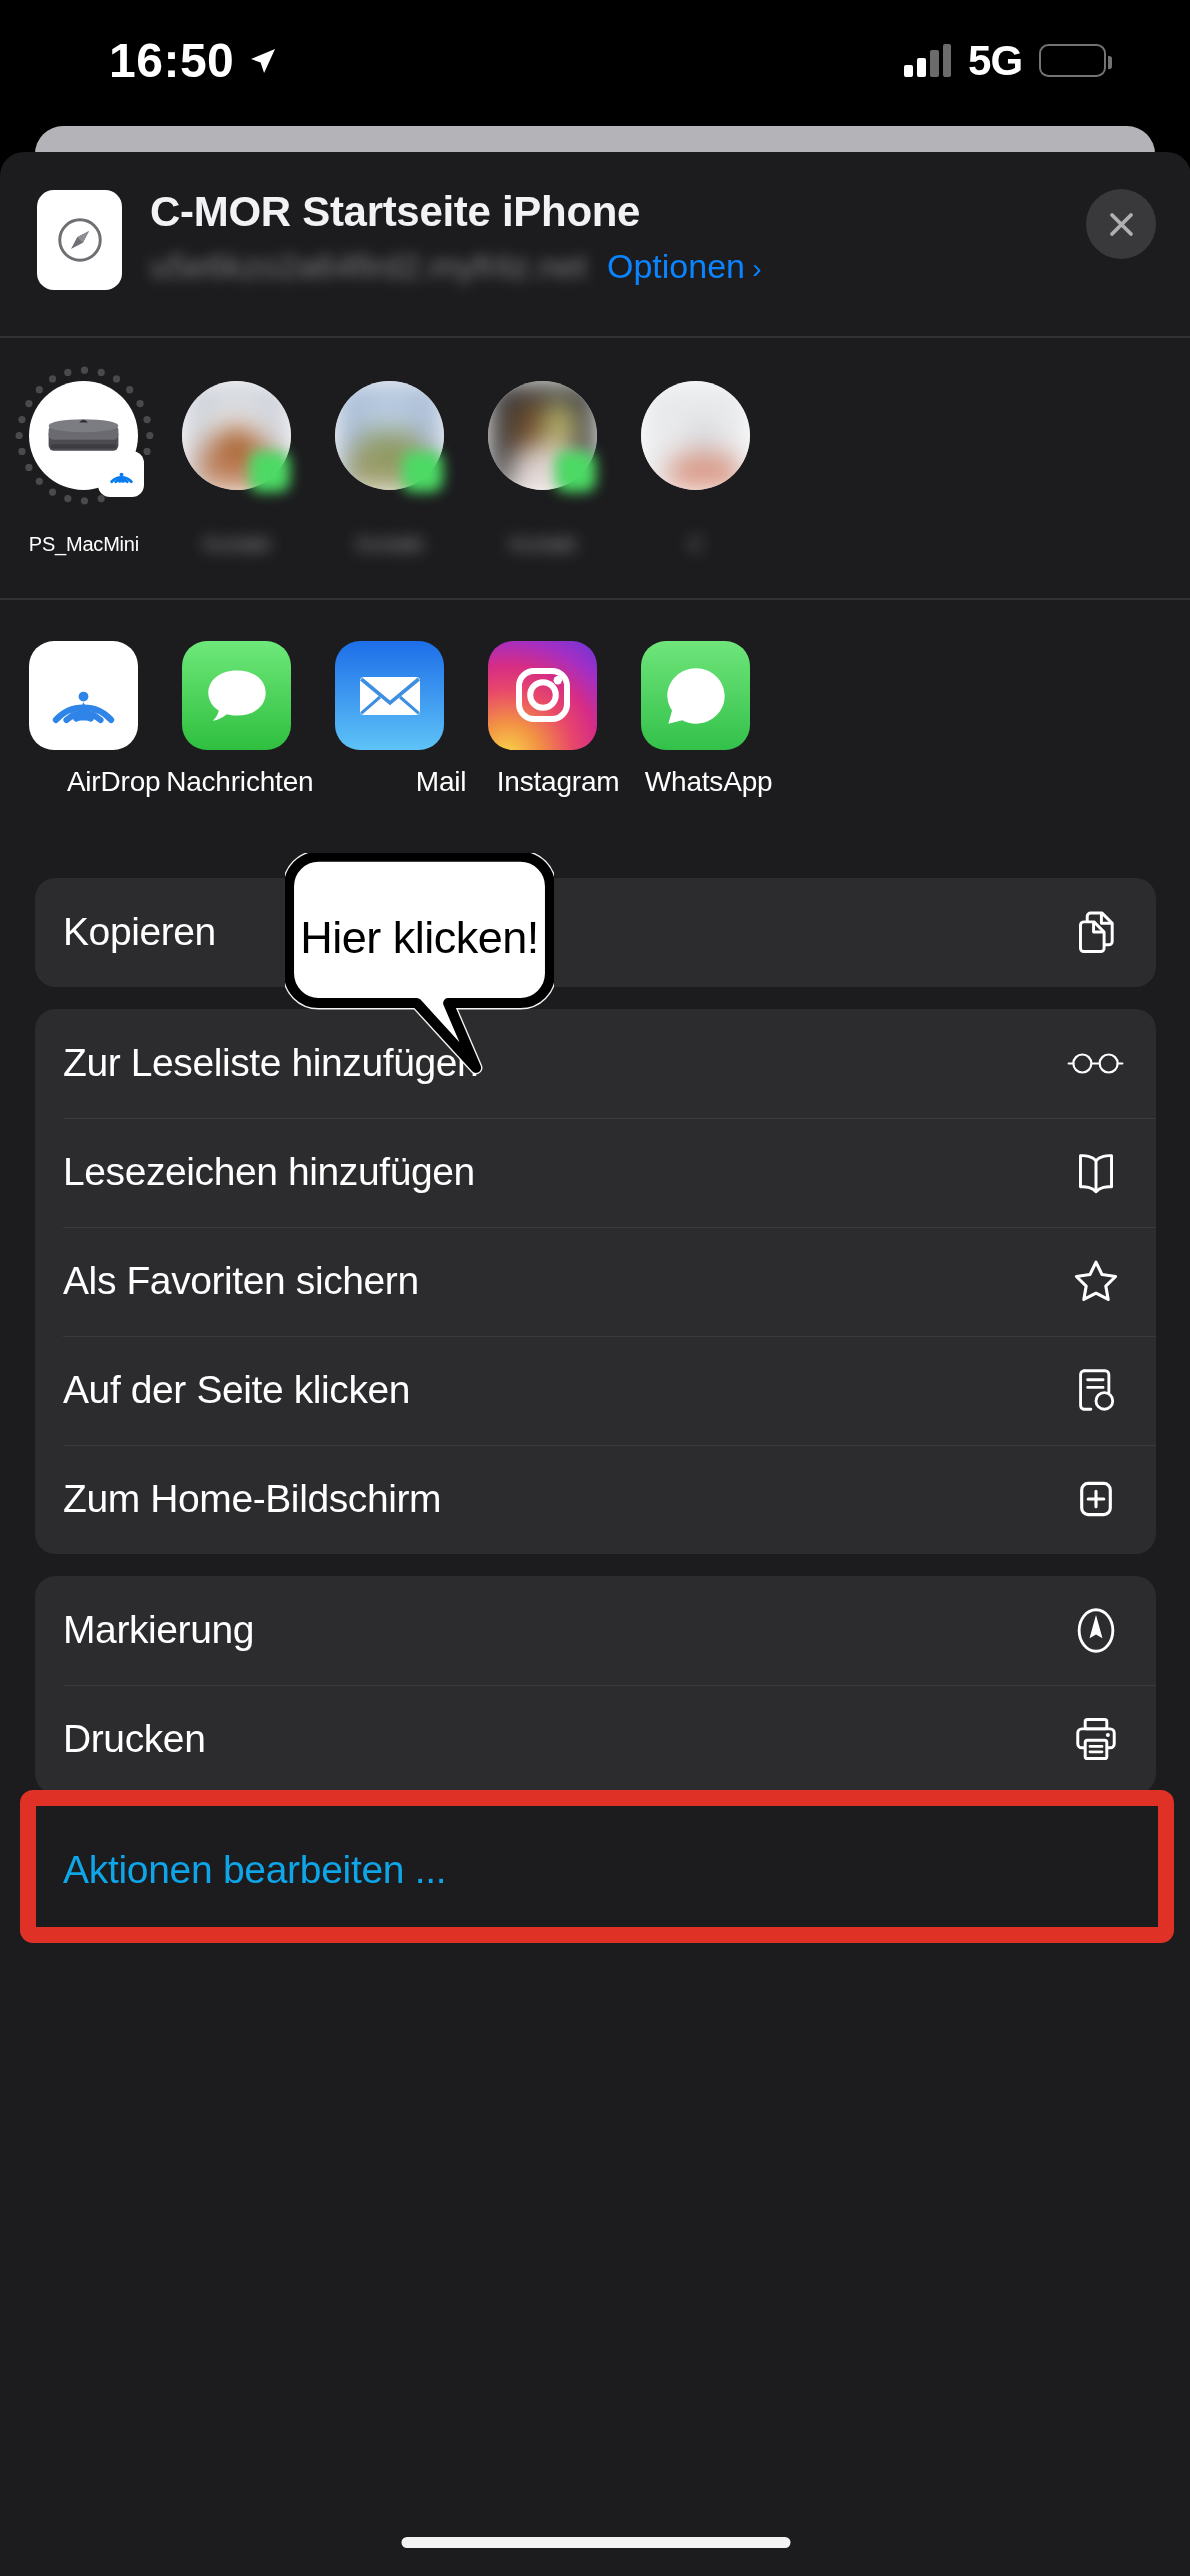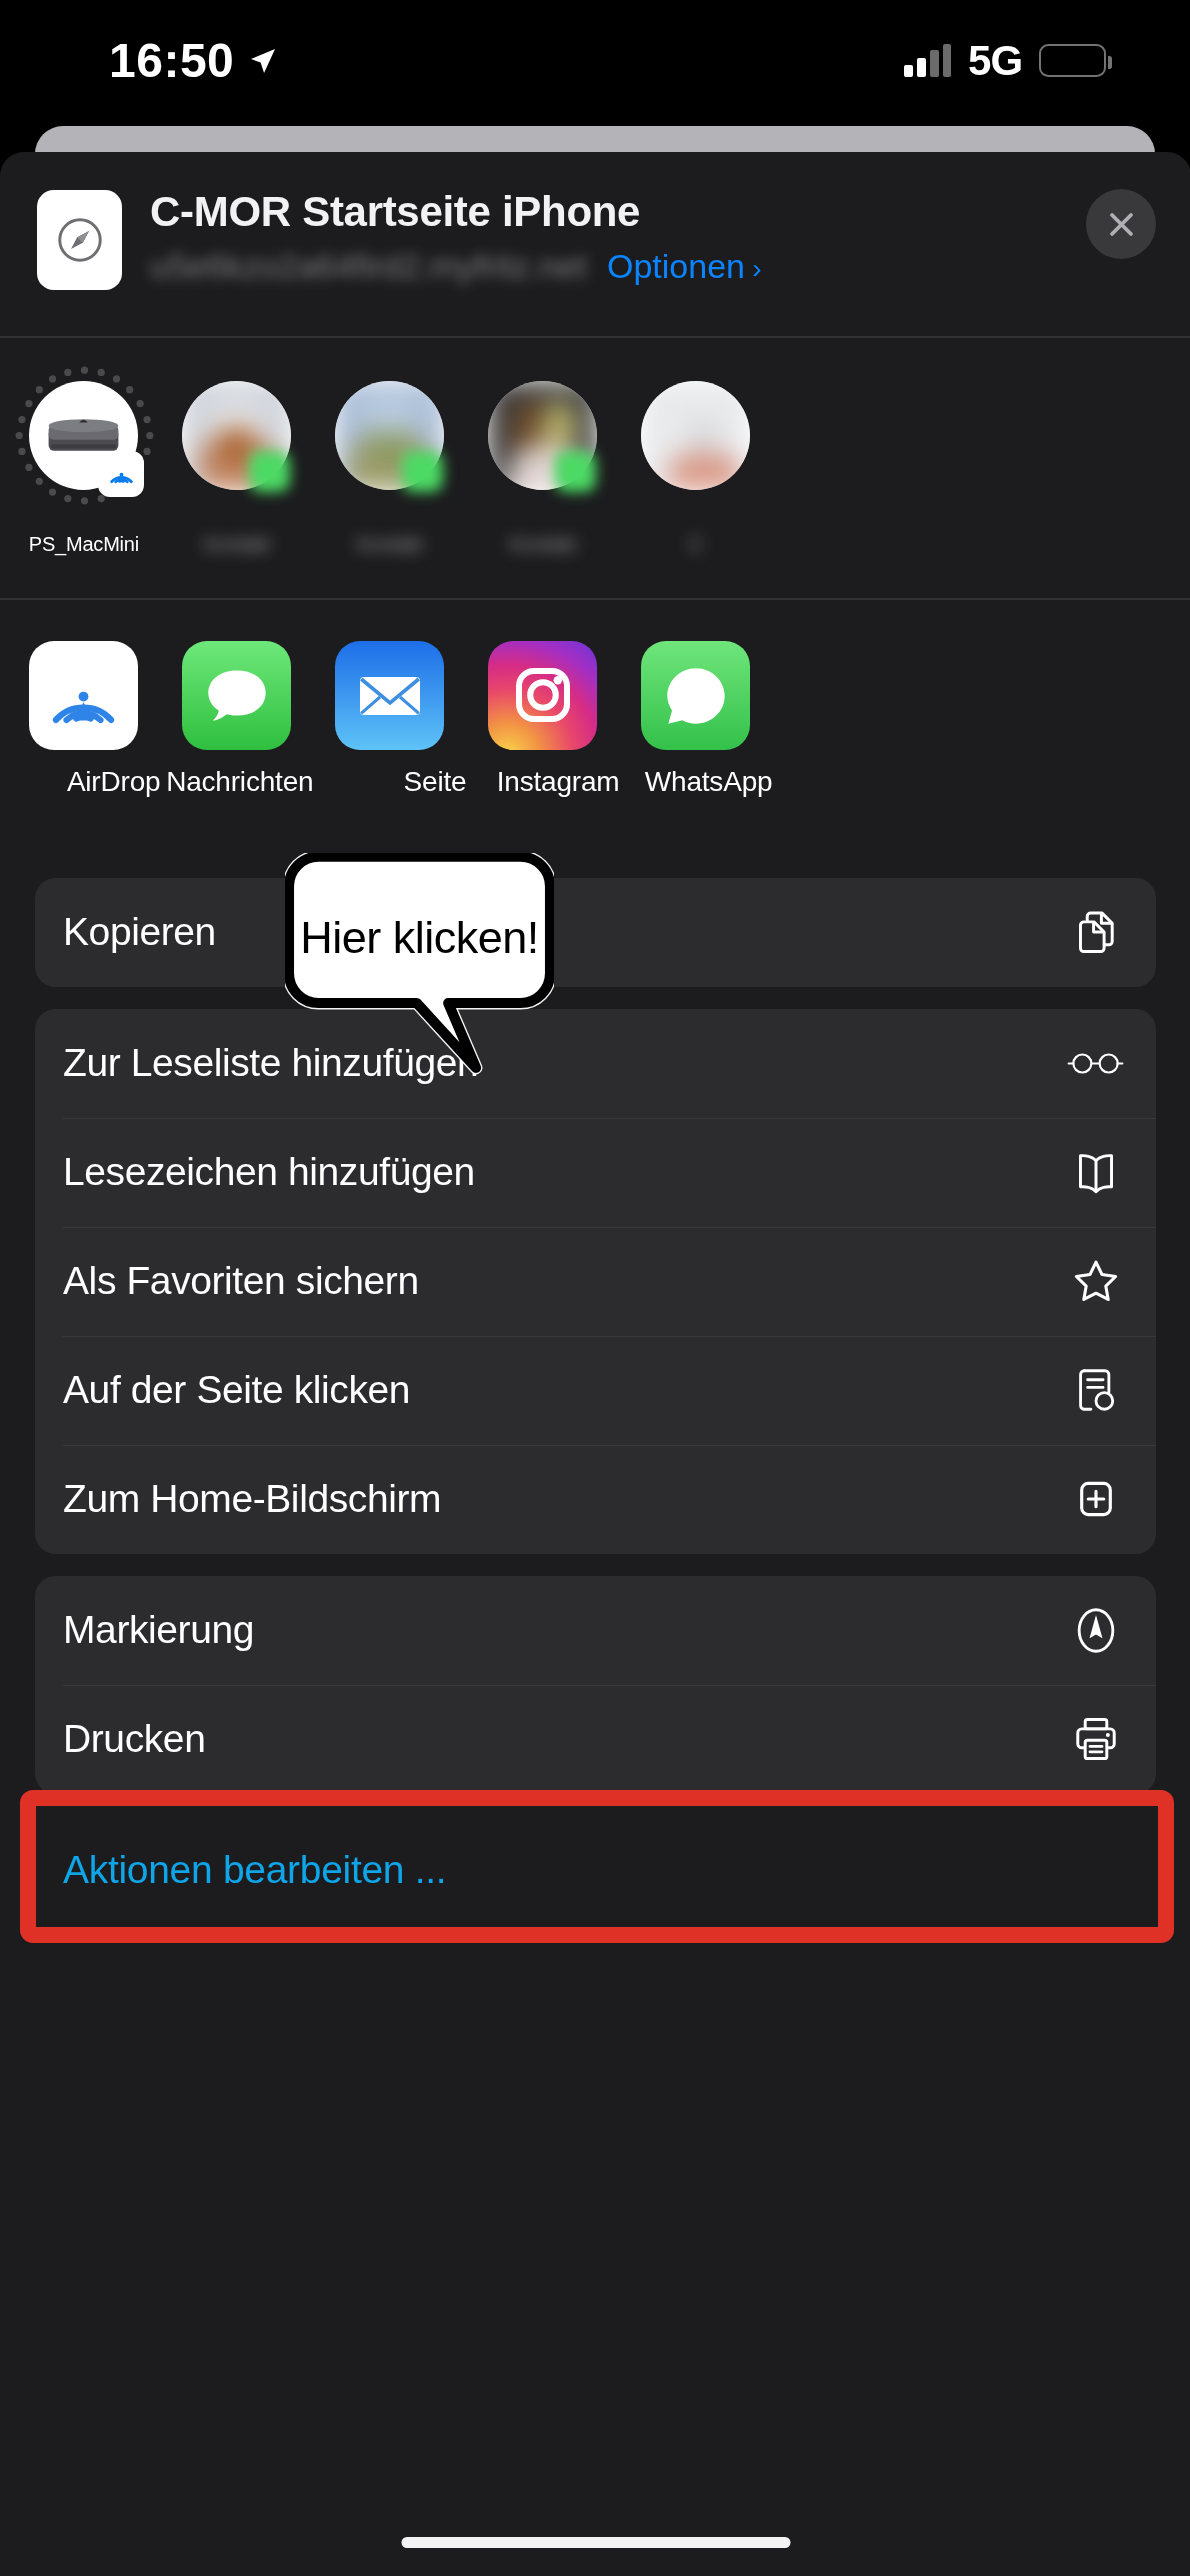--- a/index.html
+++ b/index.html
@@ -359,21 +359,21 @@
       </div>
 
       <div class="app">
         <div class="app-icon" style="background:linear-gradient(180deg,#1d6ee8 0%,#5ec3f7 100%);">
           <svg width="80" height="80" viewBox="0 0 40 40">
             <rect x="5" y="11" width="30" height="19" rx="2" fill="#fff"></rect>
             <path d="M5.6 12 L20 24 L34.4 12" fill="none" stroke="#3f8fe0" stroke-width="1.8"></path>
             <path d="M5.6 29.2 L15 21 M34.4 29.2 L25 21" fill="none" stroke="#3f8fe0" stroke-width="1.5"></path>
           </svg>
         </div>
-        <div class="app-label">Seite</div>
+        <div class="app-label">Mail</div>
       </div>
 
       <div class="app">
         <div class="app-icon" style="background:radial-gradient(circle at 18% 105%, #f9d64b 0%, #f29344 22%, #e8486a 45%, #d62c85 62%, #a32fc4 80%, #6a35d8 100%);">
           <svg width="80" height="80" viewBox="0 0 40 40">
             <rect x="8" y="8" width="24" height="24" rx="7.5" fill="none" stroke="#fff" stroke-width="3"></rect>
             <circle cx="20" cy="20" r="6.4" fill="none" stroke="#fff" stroke-width="3"></circle>
             <circle cx="27.4" cy="12.6" r="2.1" fill="#fff"></circle>
           </svg>
         </div>

